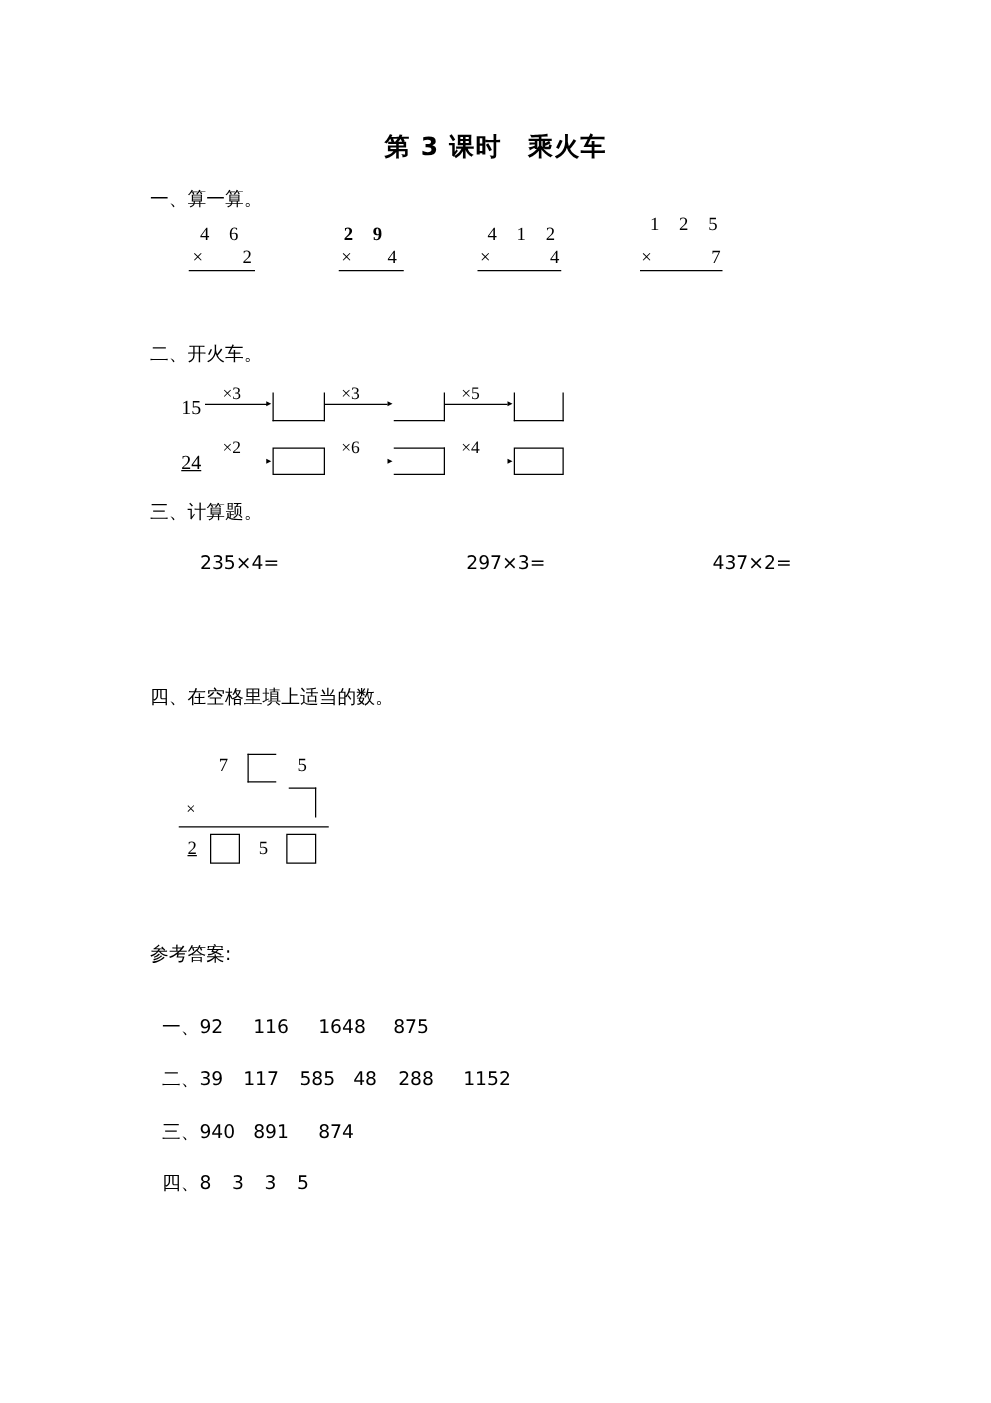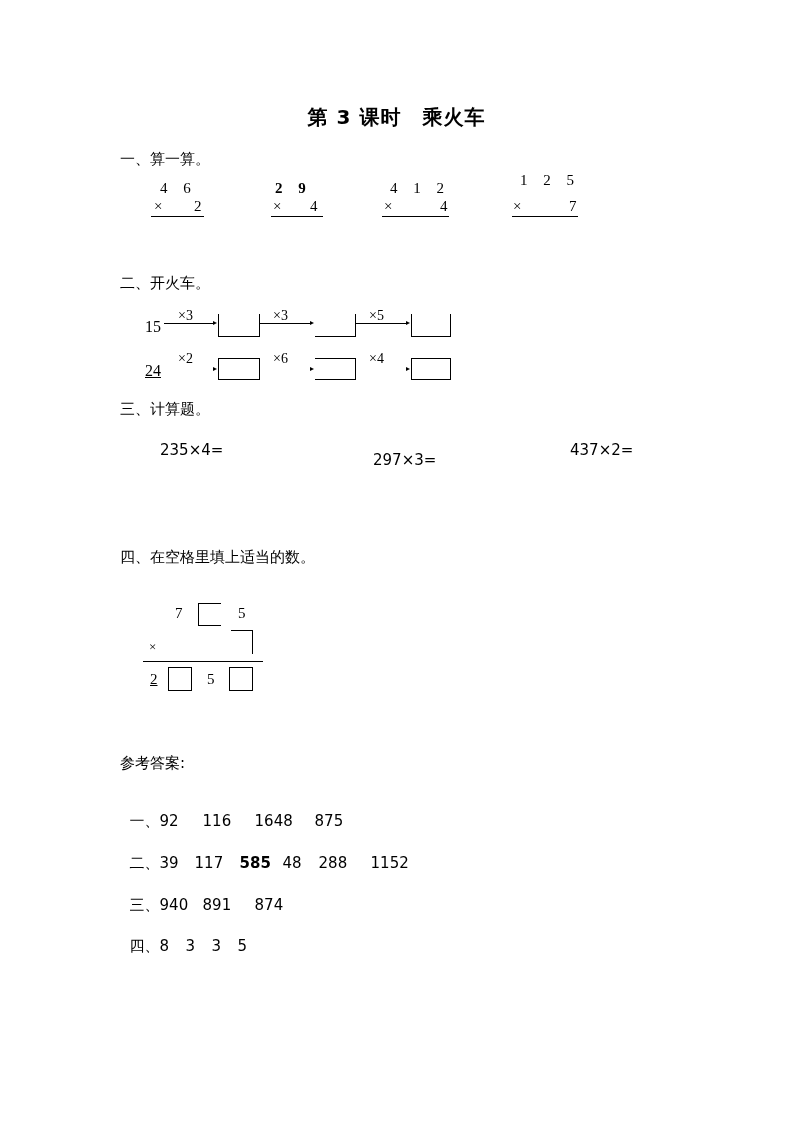--- a/index.html
+++ b/index.html
@@ -80,21 +80,21 @@
   <div class="abs arrowhead" style="left:310px; top:367px;"></div>
   <div class="abs" style="left:315px; top:358px; width:41px; height:22px; border-top:1px solid #000; border-right:1px solid #000; border-bottom:1px solid #000; box-sizing:border-box;"></div>
 
   <div class="abs digits" style="left:369px; top:351px; font-size:14px;">×4</div>
   <div class="abs arrowhead" style="left:406px; top:367px;"></div>
   <div class="abs box" style="left:411px; top:358px; width:40px; height:22px;"></div>
 </div>
 
 <div class="abs sec" style="top:400px;">三、计算题。</div>
 <div class="abs" style="left:160px; top:441px; font-size:15px;">235×4=</div>
-<div class="abs" style="left:373px; top:441px; font-size:15px;margin-top:10px;">297×3=</div>
+<div class="abs" style="left:373px; top:441px; font-size:15px;">297×3=</div>
 <div class="abs" style="left:570px; top:441px; font-size:15px;">437×2=</div>
 
 <div class="abs sec" style="top:548px;">四、在空格里填上适当的数。</div>
 <div>
   <div class="abs digits" style="left:175px; top:605px;">7</div>
   <div class="abs" style="left:198px; top:603px; width:23px; height:23px; border-left:1px solid #000; border-top:1px solid #000; border-bottom:1px solid #000; box-sizing:border-box;"></div>
   <div class="abs digits" style="left:238px; top:605px;">5</div>
   <div class="abs" style="left:231px; top:630px; width:22px; height:24px; border-top:1px solid #000; border-right:1px solid #000; box-sizing:border-box;"></div>
   <div class="abs digits" style="left:149px; top:639px; font-size:13px;">×</div>
   <div class="abs uline" style="left:143px; top:661px; width:120px;"></div>
@@ -104,21 +104,21 @@
   <div class="abs box" style="left:229px; top:667px; width:24px; height:24px;"></div>
 </div>
 
 <div class="abs ans" style="top:754px;">参考答案:</div>
 
 <div class="abs ans" style="top:794px;">
   <span>一、</span><span style="display:inline-block;width:43px;">92</span><span style="display:inline-block;width:52px;">116</span><span style="display:inline-block;width:60px;">1648</span><span>875</span>
 </div>
 
 <div class="abs ans" style="top:836px;">
-  <span>二、</span><span style="display:inline-block;width:35px;">39</span><span style="display:inline-block;width:45px;">117</span><span style="display:inline-block;width:43px;font-weight:bold;">585</span><span style="display:inline-block;width:36px;">48</span><span style="display:inline-block;width:52px;">288</span><span>1152</span>
+  <span>二、</span><span style="display:inline-block;width:35px;">39</span><span style="display:inline-block;width:45px;">117</span><span style="display:inline-block;width:43px;">585</span><span style="display:inline-block;width:36px;">48</span><span style="display:inline-block;width:52px;">288</span><span>1152</span>
 </div>
 
 <div class="abs ans" style="top:878px;">
   <span>三、</span><span style="display:inline-block;width:43px;">940</span><span style="display:inline-block;width:52px;">891</span><span>874</span>
 </div>
 
 <div class="abs ans" style="top:919px;">
   <span>四、</span><span style="display:inline-block;width:26px;">8</span><span style="display:inline-block;width:26px;">3</span><span style="display:inline-block;width:26px;">3</span><span>5</span>
 </div>
 

